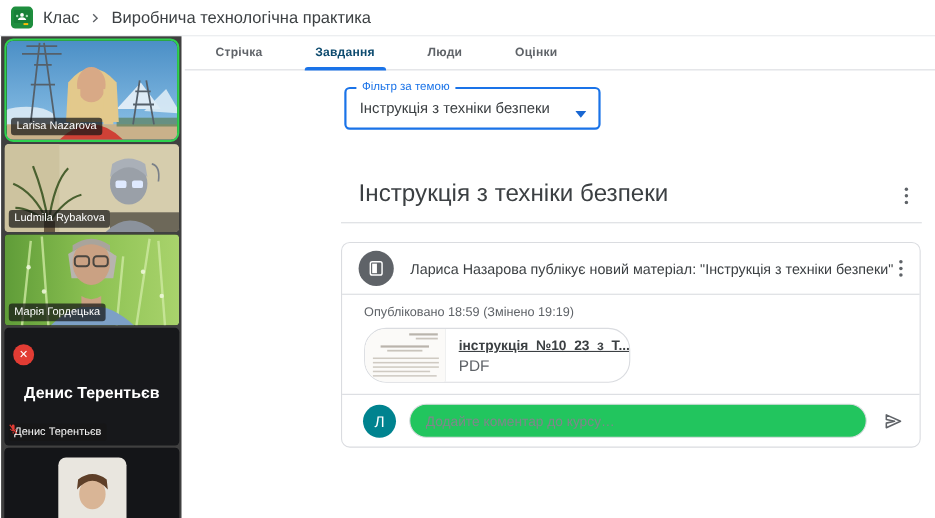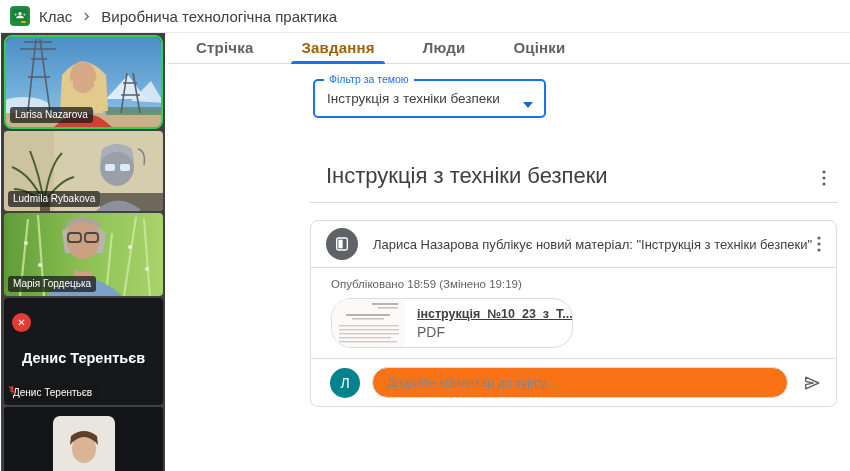--- a/index.html
+++ b/index.html
@@ -24,24 +24,24 @@
   .crumb-sep { margin:0 10px; display:flex; align-items:center; }
   .course-title { font-size:15px; color:#3c4043; }
   
   .tabbar {
     position:absolute; left:168px; top:33px; width:682px; height:31px;
     display:flex; align-items:center; padding-left:4px;
     border-bottom:1px solid #dadce0; background:#fff;
   }
   .tab {
     position:relative; height:31px; line-height:30px; padding:0 24px;
-    font-size:15px; font-weight:bold; color:#5f6368; cursor:pointer;
+    font-size:11px; font-weight:bold; color:#5f6368; cursor:pointer;
     letter-spacing:.2px;
   }
-  .tab.active { color:#a16207; }
+  .tab.active { color:#0c4a6e; }
   .tab.active .tab-underline {
     position:absolute; left:14px; right:14px; bottom:0; height:3px;
     background:#1a73e8; border-radius:3px 3px 0 0;
   }
   
   .filter {
     position:absolute; left:313px; top:79px; width:233px; height:39px;
     border:2px solid #1a73e8; border-radius:5px; background:#fff;
   }
   .filter-label {
@@ -91,21 +91,21 @@
     position:absolute; left:0; right:0; bottom:0; height:48px;
     border-top:1px solid #dadce0; display:flex; align-items:center; padding:0 12px 0 19px;
   }
   .comment-avatar {
     width:30px; height:30px; border-radius:50%; background:#00838f; color:#fff;
     font-size:14px; display:flex; align-items:center; justify-content:center; flex:0 0 auto;
   }
   .comment-input {
     flex:1 1 auto; height:31px; margin:0 12px; border:1px solid #dadce0;
     border-radius:16px; padding:13px 14px; font-size:12.5px; color:#3c4043; outline:none;
-    font-family:"Liberation Sans","DejaVu Sans",sans-serif; background:#f97316;
+    font-family:"Liberation Sans","DejaVu Sans",sans-serif; background:#22c55e;
   }
   .comment-input::placeholder { color:#80868b; }
   .send-btn { width:24px; height:24px; display:flex; align-items:center; justify-content:center; cursor:pointer; }
   
   .video-strip {
     position:absolute; left:1px; top:33px; width:164px; height:438px;
     background:#404040; overflow:hidden; z-index:3;
   }
   .tile { position:absolute; left:3px; width:159px; border-radius:4px; overflow:hidden; background:#222; }
   .tile svg { position:absolute; inset:0; display:block; }

